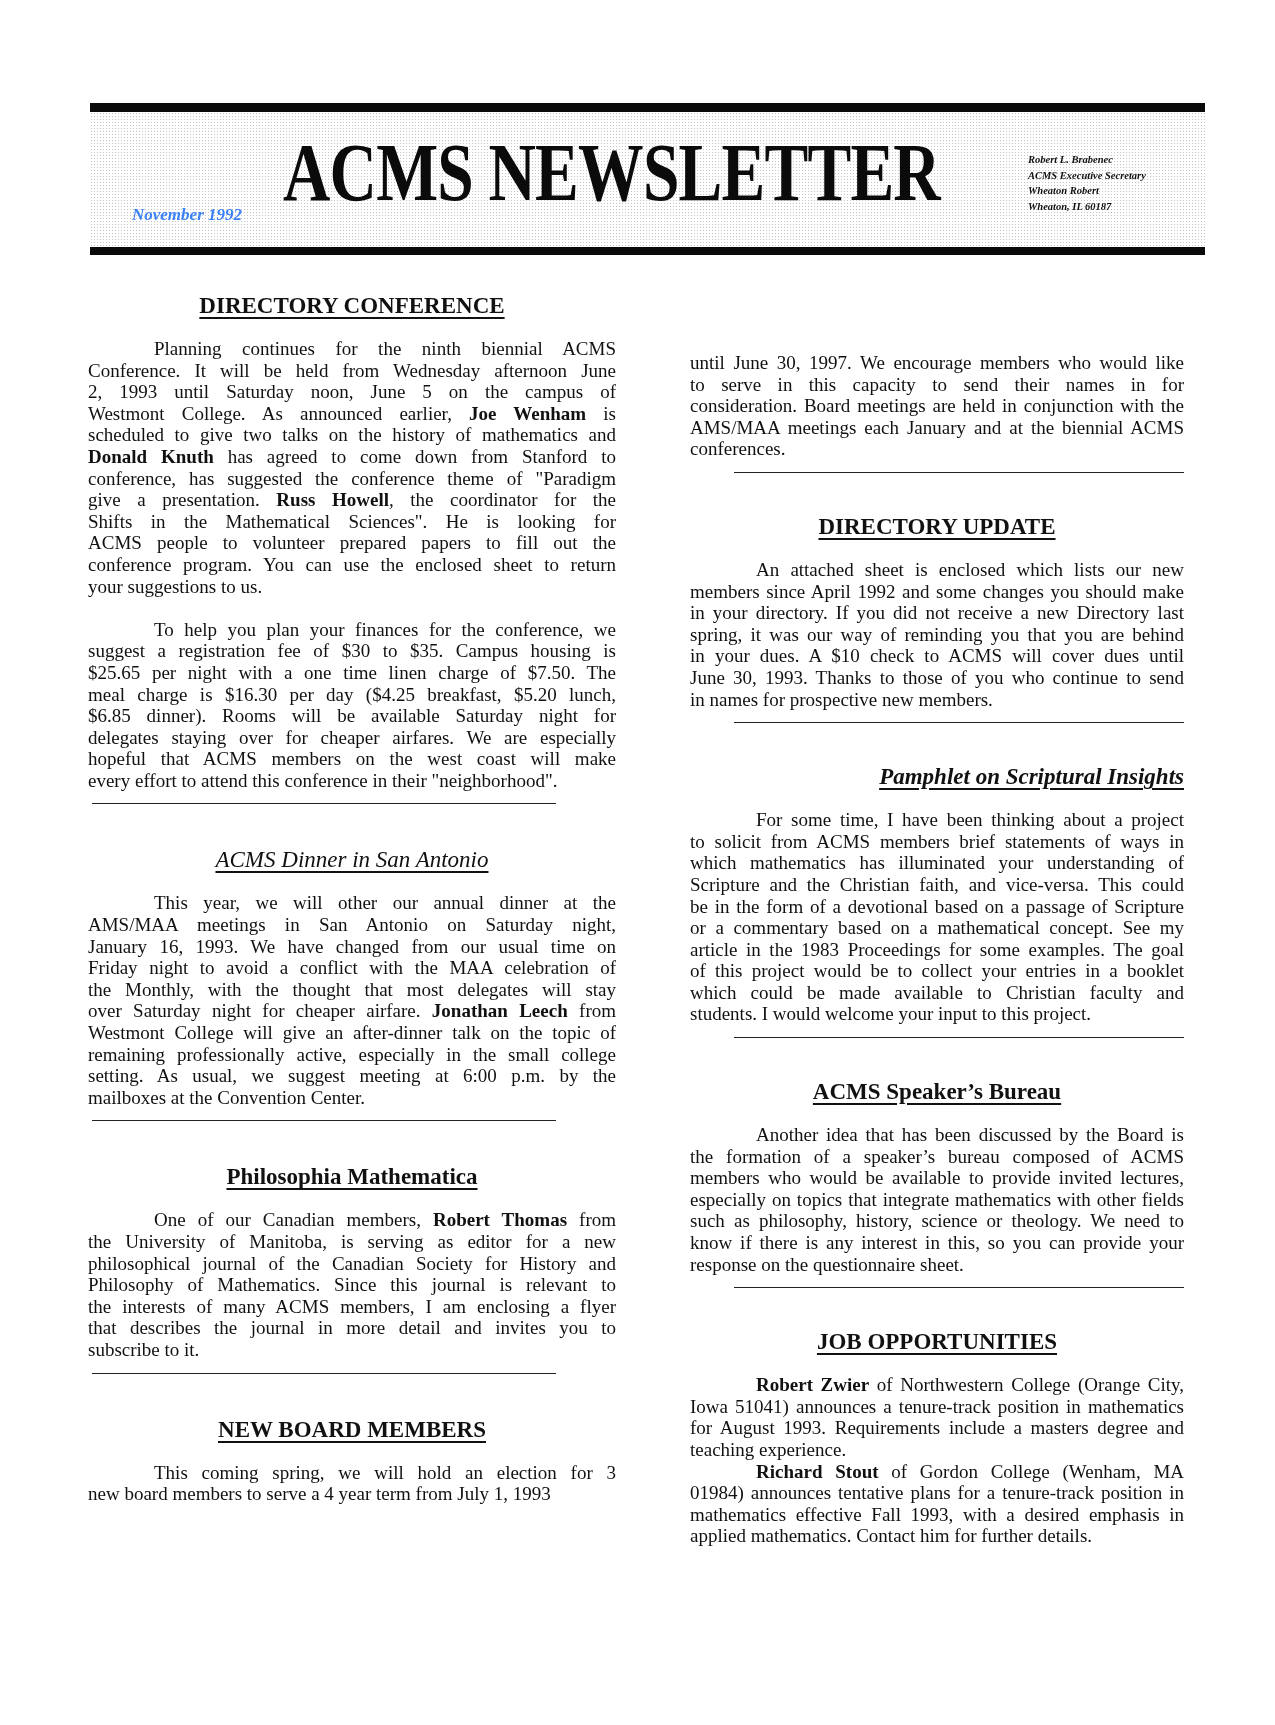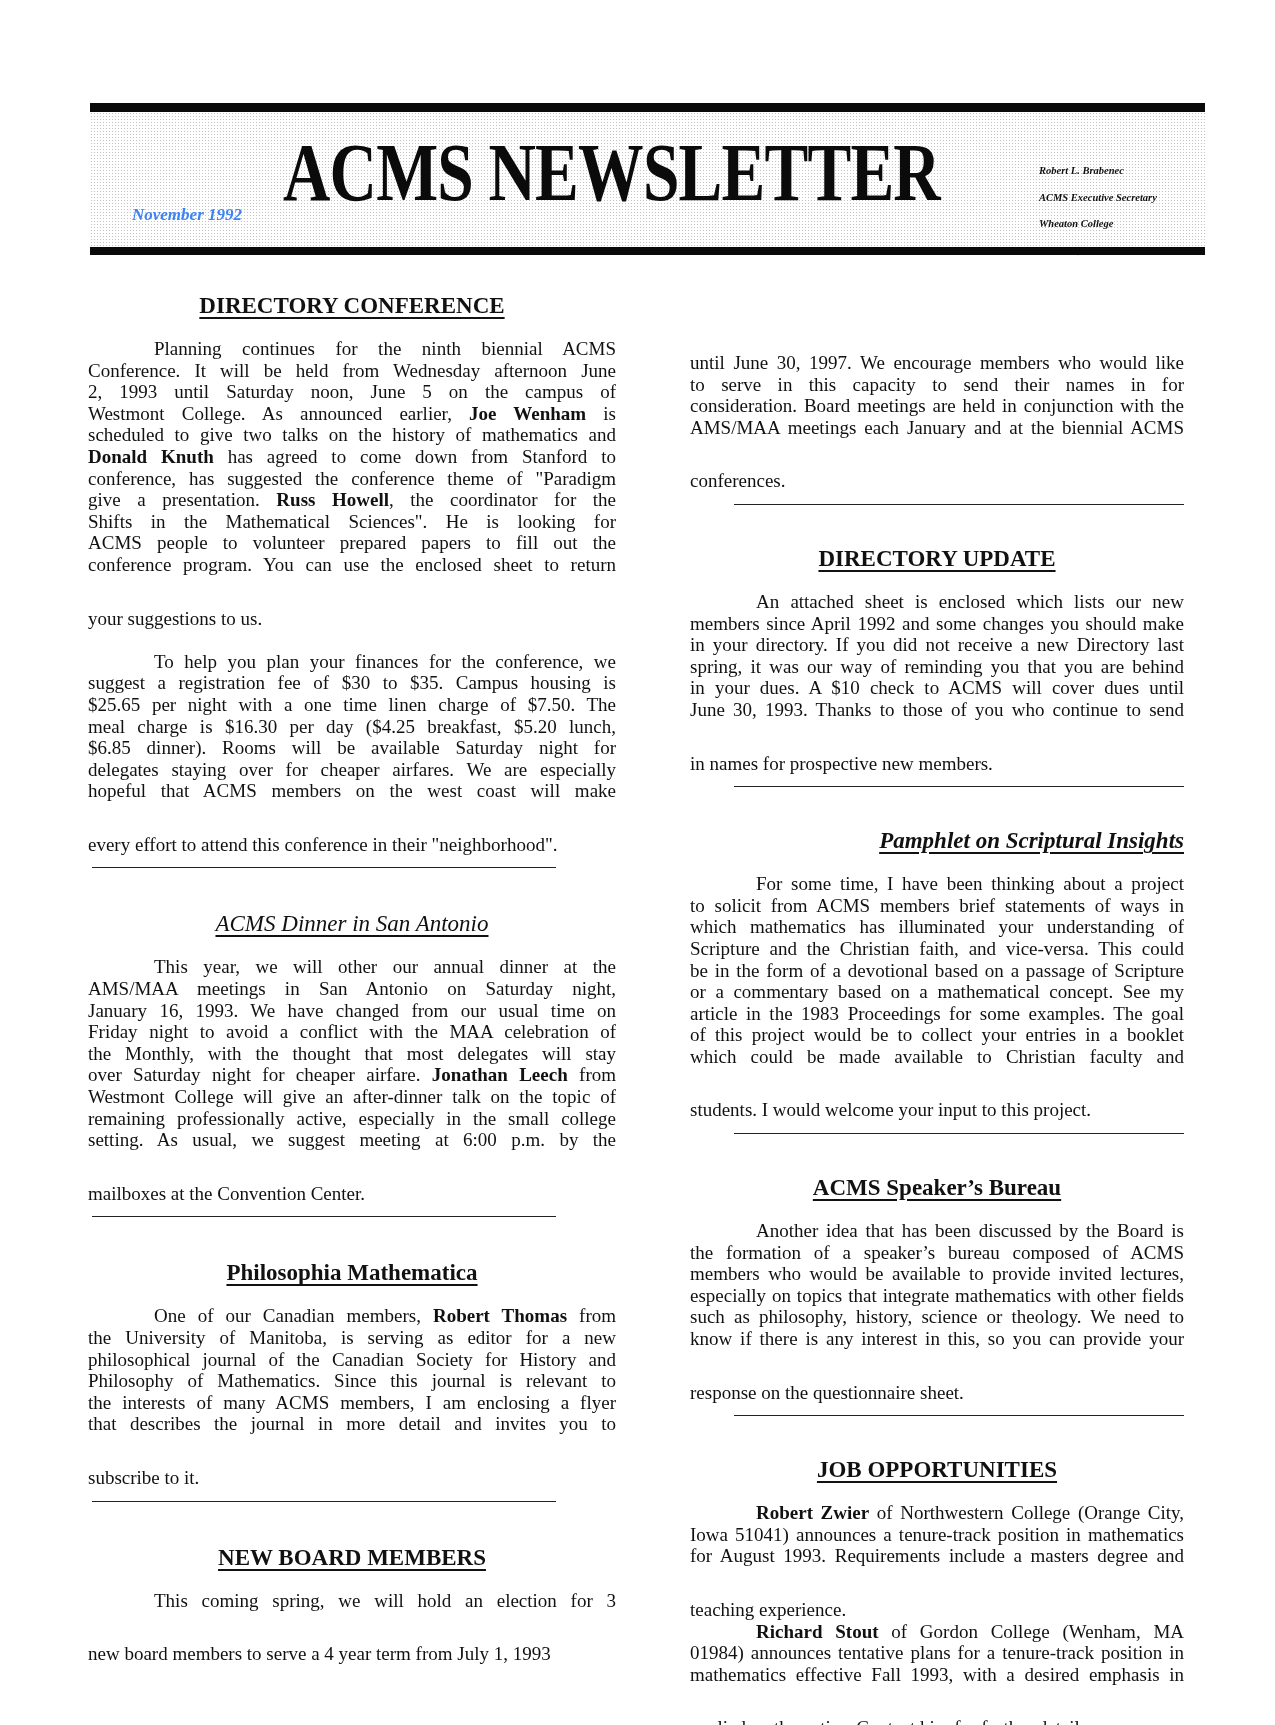--- a/index.html
+++ b/index.html
@@ -14,53 +14,53 @@
      background-image: radial-gradient(#7a7a7a 0.7px, transparent 0.9px);
      background-size: 3px 3px; opacity: 0.45; }
   .mast-title { position: absolute; left: 283px; top: 128px; width: 740px; height: 90px;
      font-family: "Liberation Serif", serif; font-weight: bold; font-size: 82px;
      line-height: 90px; letter-spacing: -1px; white-space: nowrap;
      transform-origin: left top; transform: scaleX(0.80); color: #0b0b0b; }
   .mast-date { position: absolute; left: 132px; top: 205px; font-style: italic; font-weight: bold;
      font-size: 17px; color: #3b82f6; }
   .mast-address { position: absolute; left: 1028px; top: 152px; font-style: italic; font-weight: bold;
      font-size: 10.5px; line-height: 15.5px; color: #111; white-space: nowrap; }
-  .mast-address div { margin: 11px; }
+  .mast-address div { margin: 0; }
 
   
   .col { position: absolute; }
   .col.left  { left: 88px;  top: 292px; width: 528px; }
   .col.right { left: 690px; top: 352px; width: 494px; }
 
   .heading { text-align: center; font-weight: bold; text-decoration: underline;
      text-decoration-thickness: 2px; text-underline-offset: 4px;
      font-size: 23px; line-height: 28px; margin: 0; }
   .heading.italic { font-style: italic; font-weight: normal; text-decoration-thickness: 1.5px; }
   .heading.italic.bold { font-weight: bold; text-align: right; }
 
   .para { font-size: 19px; line-height: 21.6px; margin: 0; }
   .line { display: block; text-align: justify; text-align-last: justify; white-space: normal; height: 21.6px; overflow: hidden; }
-  .line.last { text-align-last: left; margin-top: 32px; }
+  .line.last { text-align-last: left; }
   .line.indent { padding-left: 66px; }
   .b { font-weight: bold; }
 
   .rule { height: 0; border-top: 1.4px solid #222; margin: 0; }
 </style>
 </head>
 <body>
 
 <div>
   <div class="mast-stipple"></div>
   <div class="mast-bar top"></div>
   <div class="mast-title">ACMS NEWSLETTER</div>
   <div class="mast-date">November 1992</div>
   <div class="mast-address">
     <div>Robert L. Brabenec</div>
     <div>ACMS Executive Secretary</div>
-    <div>Wheaton College</div>
+    <div>Wheaton Robert</div>
     <div>Wheaton, IL 60187</div>
   </div>
   <div class="mast-bar bot"></div>
 </div>
 
 <div class="col left" id="col-left">
     <section>
       <h2 class="heading">DIRECTORY CONFERENCE</h2>
       <div style="height: 18px;"></div>
       <div class="para">

